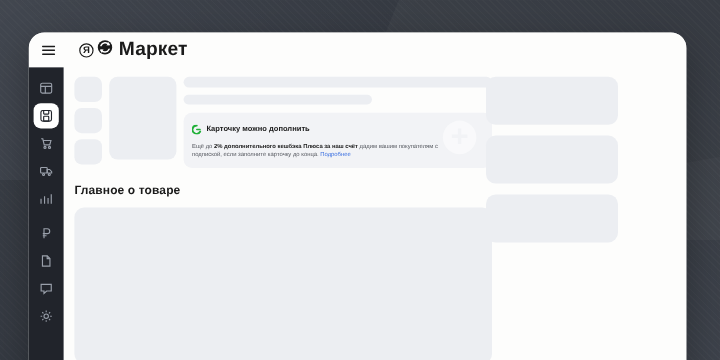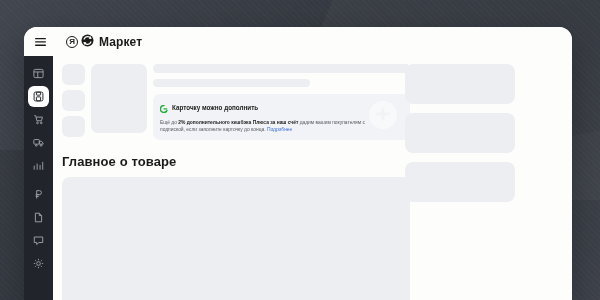--- a/index.html
+++ b/index.html
@@ -99,21 +99,21 @@
     display: flex;
     align-items: center;
     justify-content: center;
     font-size: 8px;
     font-weight: 700;
     color: #1b1b1b;
     line-height: 1;
   }
   .brand-mark { display: block; }
   .brand-text {
-    font-size: 12px;
+    font-size: 16px;
     font-weight: 700;
     color: #1b1b1b;
     letter-spacing: 0.1px;
     margin-left: 2px;
   }
 
   
   .rail {
     position: absolute;
     left: 0;
@@ -217,21 +217,21 @@
     right: 12px;
     top: 50%;
     transform: translateY(-50%);
     z-index: 1;
     opacity: 0.5;
   }
 
   
   .section-title {
     margin-top: 14px;
-    font-size: 13px;
+    font-size: 10px;
     font-weight: 700;
     color: #1b1b1b;
     letter-spacing: 0.1px;
   }
 
   .main-block {
     margin-top: 8px;
     height: 130px;
     border-radius: 8px;
     width: 100%;

